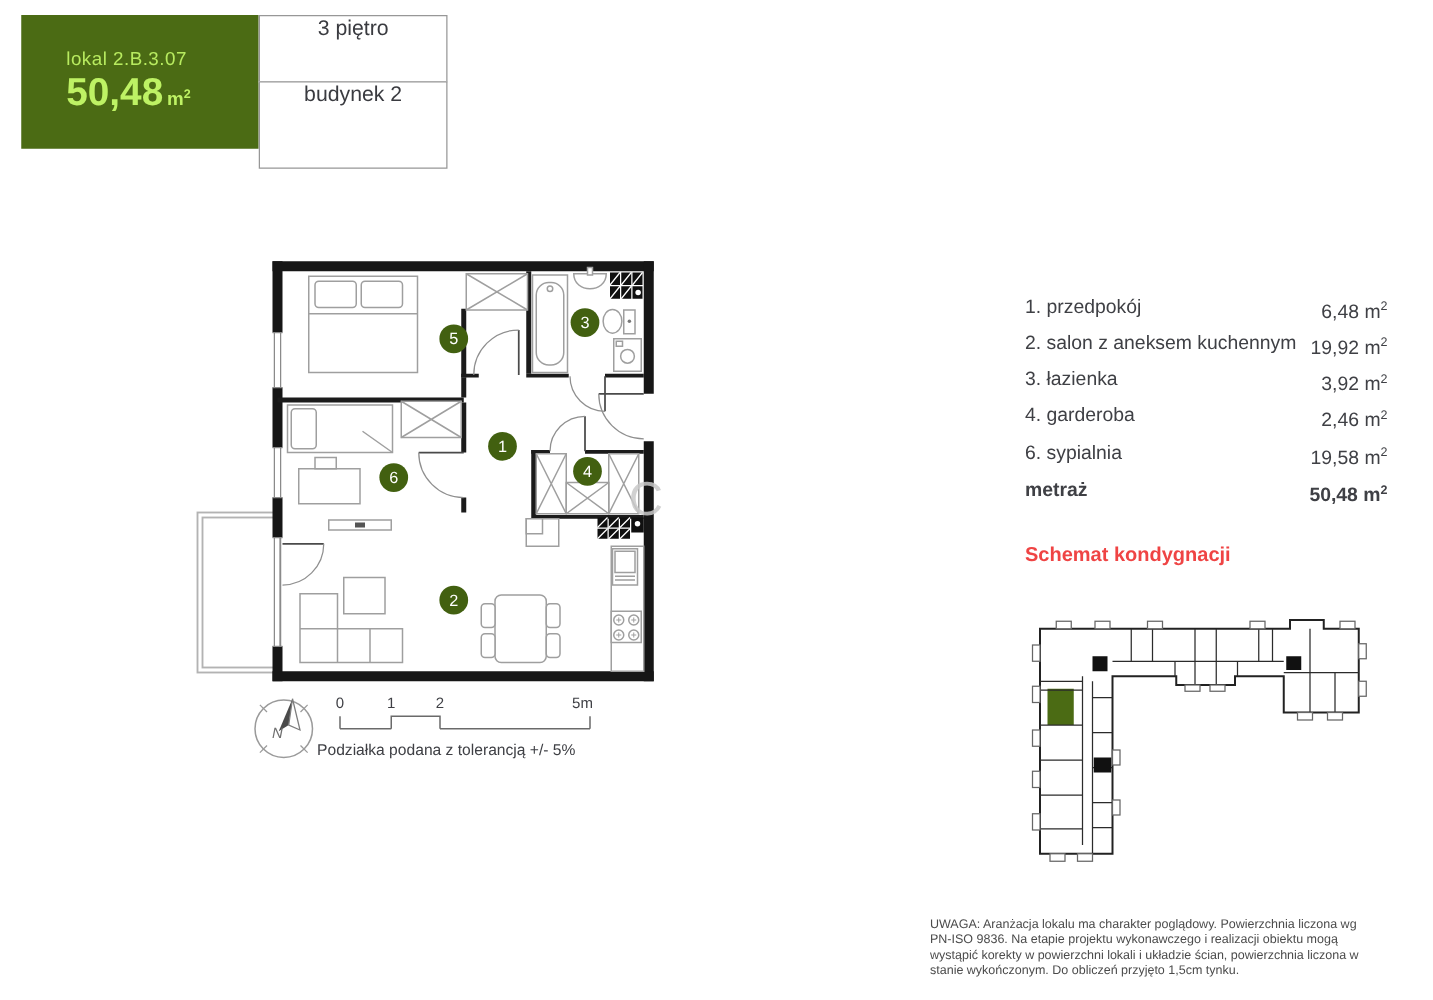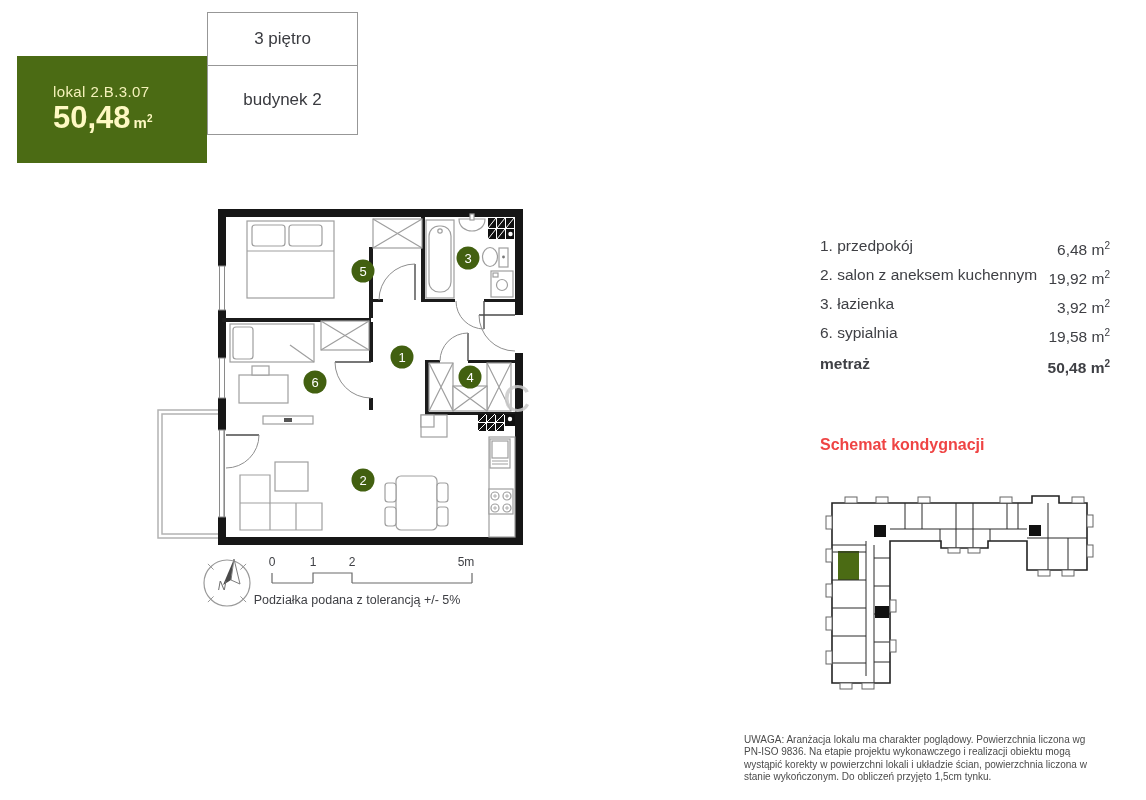--- a/index.html
+++ b/index.html
@@ -1,27 +1,27 @@
 <!DOCTYPE html>
 <html><head>
 <meta charset="utf-8">
 <style>
   html,body{margin:0;padding:0;background:#fff;}
   .page{position:relative;width:1146px;height:800px;background:#fff;overflow:hidden;
         font-family:"Liberation Sans","DejaVu Sans",sans-serif;color:#3f4045;}
   
   .hdr-green{position:absolute;left:17px;top:12px;width:190px;height:107px;
              background:#4b6b14;display:flex;flex-direction:column;justify-content:center;
-             padding-left:36px;box-sizing:border-box;color:#fef9c3;margin-top:44px;}
+             padding-left:36px;box-sizing:border-box;color:#bef264;}
   .hdr-lokal{font-size:15px;letter-spacing:.4px;opacity:.95;}
   .hdr-area{font-size:31px;font-weight:bold;line-height:1.15;}
   .hdr-area .unit{font-size:15px;font-weight:bold;margin-left:3px;}
   .hdr-area sup{font-size:10px;}
   .hdr-box{position:absolute;left:207px;width:151px;height:54px;background:#fff;
-           border:1px solid #979797;box-sizing:border-box;display:flex;align-items:center;
+           border:1px solid #979797;box-sizing:border-box;display:flex;align-items:flex-start;
            justify-content:center;font-size:17px;color:#3a3b40;}
   .hdr-box.floor{top:12px;}
   .hdr-box.building{top:65px;height:70px;}
   
   .rooms{position:absolute;left:820px;top:233px;width:290px;font-size:15.5px;color:#3f4045;}
   .rooms .row{display:flex;justify-content:space-between;line-height:25px;}
   .rooms .rv{white-space:nowrap;}
   .rooms sup{font-size:10px;}
   .rooms .total{font-weight:bold;margin-top:1px;}
   
@@ -285,20 +285,24 @@
         <span>1. przedpokój</span>
         <span class="rv"><span>6,48</span> <span>m</span><sup>2</sup></span>
       </div>
     <div class="row">
         <span>2. salon z aneksem kuchennym</span>
         <span class="rv"><span>19,92</span> <span>m</span><sup>2</sup></span>
       </div>
     <div class="row">
         <span>3. łazienka</span>
         <span class="rv"><span>3,92</span> <span>m</span><sup>2</sup></span>
+      </div>
+    <div class="row">
+        <span>4. garderoba</span>
+        <span class="rv"><span>2,46</span> <span>m</span><sup>2</sup></span>
       </div>
     <div class="row">
         <span>6. sypialnia</span>
         <span class="rv"><span>19,58</span> <span>m</span><sup>2</sup></span>
       </div>
     <div class="row total">
         <span>metraż</span>
         <span class="rv"><span>50,48</span> <span>m</span><sup>2</sup></span>
       </div>
   </div>

